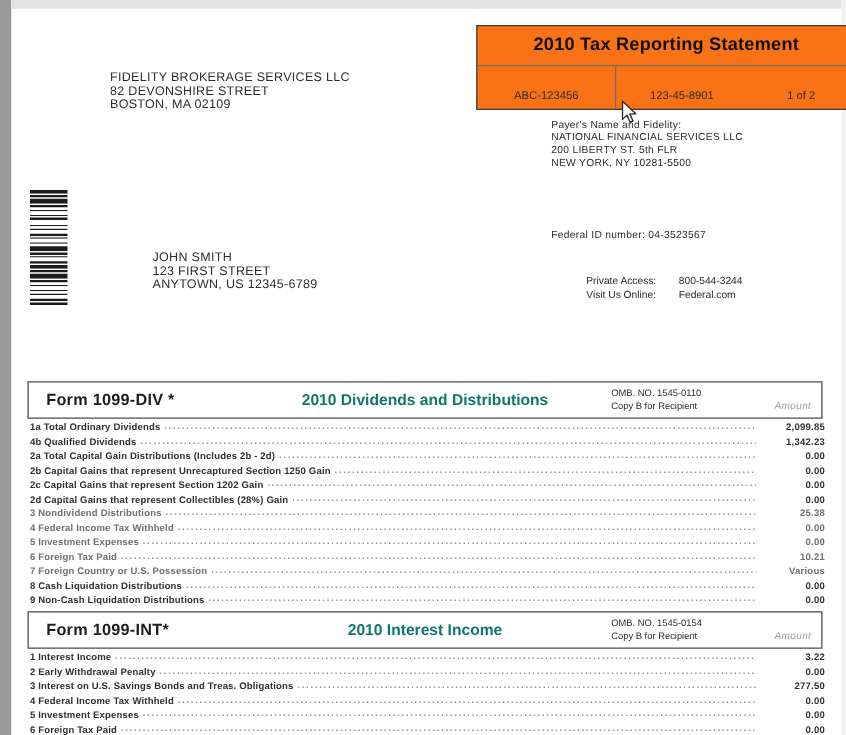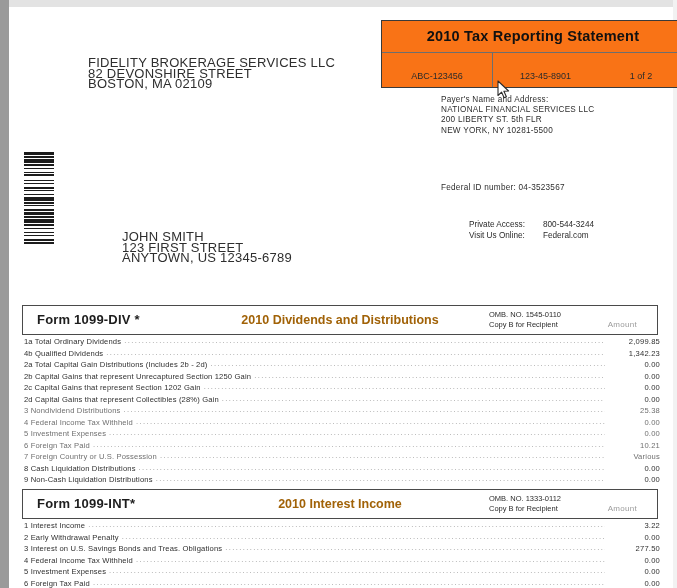--- a/index.html
+++ b/index.html
@@ -14,23 +14,23 @@
   #page{position:absolute;inset:0;background:#ffffff;}
   .edge-left{position:absolute;left:0;top:0;width:9px;height:588px;background:#9a9a9a;}
   .edge-top{position:absolute;left:9px;top:0;width:668px;height:7px;background:#e3e3e3;}
   .edge-right{position:absolute;right:0;top:0;width:4px;height:588px;background:#f2f2f2;}
 
   
   .barcode{position:absolute;left:24px;top:152px;width:30px;height:125px;}
   .barcode i{display:block;width:100%;background:#1a1a1a;}
 
   
-  .addr{position:absolute;font-size:13px;line-height:10.5px;letter-spacing:.25px;color:#2e2e2e;white-space:pre;}
+  .addr{position:absolute;font-size:10px;line-height:10.5px;letter-spacing:.25px;color:#2e2e2e;white-space:pre;}
   #payer-addr{left:88px;top:58px;}
-  #recipient-addr{left:122px;top:232px;}
+  #recipient-addr{left:122px;top:202px;}
   #payer-name-addr{left:441px;top:95px;font-size:8.2px;line-height:10.2px;}
   #fed-id{left:441px;top:183px;font-size:8.2px;}
   .contact{position:absolute;left:441px;top:219px;font-size:8.2px;line-height:11px;}
   .contact .row{display:flex;}
   .contact .lbl{width:74px;padding-left:28px;}
 
   
   #stmt-table{position:absolute;left:358px;top:20px;width:302px;border:1.2px solid #3a3a3a;background:#f97316;margin-left:23px;}
   #stmt-title{font-size:14.5px;font-weight:bold;text-align:center;padding:7px 0 8px;color:#111;letter-spacing:.2px;}
   #stmt-head-rule{border-top:1px solid #6e6e6e;}
@@ -42,29 +42,29 @@
 
   
   #cursor{position:absolute;left:497px;top:80px;width:13px;height:20px;}
 
   
   .form-box{position:absolute;left:22px;width:634px;border:1.2px solid #4a4a4a;background:#fff;}
   #div-box{top:305px;height:28px;}
   #int-box{top:489px;height:28px;}
   .form-hdr{position:relative;height:100%;}
   .form-name{position:absolute;left:14px;top:6px;font-size:13px;font-weight:bold;color:#1d1d1d;letter-spacing:.2px;}
-  .form-title{position:absolute;left:0;right:0;top:7px;text-align:center;font-size:12.5px;font-weight:bold;color:#a16207;}
+  .form-title{position:absolute;left:0;right:0;top:7px;text-align:center;font-size:12.5px;font-weight:bold;color:#0f766e;}
   .form-omb{position:absolute;left:466px;top:4px;font-size:7.5px;line-height:9.5px;color:#2b2b2b;}
-  .form-amount{position:absolute;right:20px;top:14px;font-size:8px;color:#9b9b9b;letter-spacing:.3px;}
+  .form-amount{position:absolute;right:8px;top:14px;font-size:8px;color:#9b9b9b;letter-spacing:.3px;font-style:italic;}
 
   
   .lines{position:absolute;left:24px;width:636px;font-size:7.6px;color:#2f2f2f;}
   #div-lines{top:337px;}
   #int-lines{top:521px;}
-  .line{display:flex;align-items:baseline;height:11.5px;white-space:nowrap;}
+  .line{display:flex;align-items:baseline;height:11.5px;white-space:nowrap;font-weight:bold;}
   .line .lbl{flex:0 0 auto;letter-spacing:.15px;}
   .line .dots{flex:1 1 auto;overflow:hidden;margin:0 3px;color:#8d8d8d;
     font-size:7.6px;letter-spacing:1.4px;position:relative;top:-1px;}
   .line .amt{flex:0 0 auto;text-align:right;min-width:52px;letter-spacing:.2px;}
   .faint{color:#6f6f6f;}
 </style>
 </head>
 <body>
 
 <div id="page">
@@ -140,21 +140,21 @@
     <path d="M1,1 L1,15.5 L4.6,12.1 L7.1,17.8 L9.4,16.8 L6.9,11.3 L11.6,11.0 Z" fill="#ffffff" stroke="#2b2b2b" stroke-width="1.1" stroke-linejoin="round"></path>
   </svg>
 
   <div class="addr" id="payer-addr">FIDELITY BROKERAGE SERVICES LLC
 82 DEVONSHIRE STREET
 BOSTON, MA 02109</div>
   <div class="addr" id="recipient-addr">JOHN SMITH
 123 FIRST STREET
 ANYTOWN, US 12345-6789</div>
 
-  <div id="payer-name-addr" class="addr"><span>Payer's Name and Address:</span>
+  <div id="payer-name-addr" class="addr"><span>Payer's Name and Fidelity:</span>
 <span>NATIONAL FINANCIAL SERVICES LLC
 200 LIBERTY ST. 5th FLR
 NEW YORK, NY 10281-5500</span></div>
 
   <div class="addr" id="fed-id">Federal ID number: 04-3523567</div>
 
   <div class="contact">
     <div class="row">
       <span class="lbl">Private Access:</span>
       <span>800-544-3244</span>
@@ -242,21 +242,21 @@
         <span class="dots">............................................................................................................................................................................................................................</span>
         <span class="amt">0.00</span>
       </div>
     </div>
 
   <div class="form-box" id="int-box">
     <div class="form-hdr">
       <div class="form-name">Form 1099-INT*</div>
       <div class="form-title">2010 Interest Income</div>
       <div class="form-omb">
-        <div>OMB. NO. 1333-0112</div>
+        <div>OMB. NO. 1545-0154</div>
         <div>Copy B for Recipient</div>
       </div>
       <div class="form-amount">Amount</div>
     </div>
   </div>
   <div class="lines" id="int-lines">
       <div class="line">
         <span class="lbl">1 Interest Income</span>
         <span class="dots">............................................................................................................................................................................................................................</span>
         <span class="amt">3.22</span>

